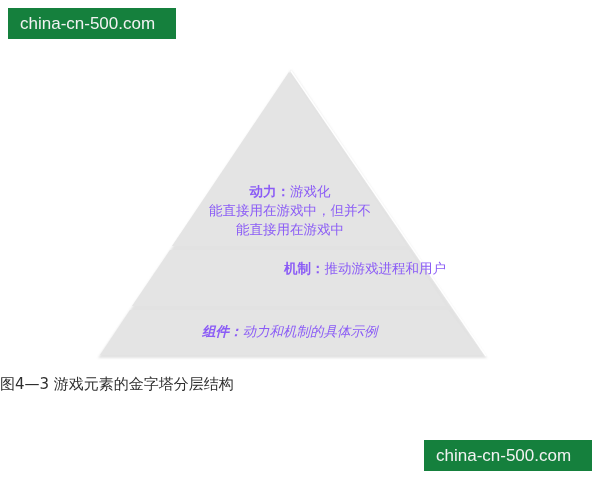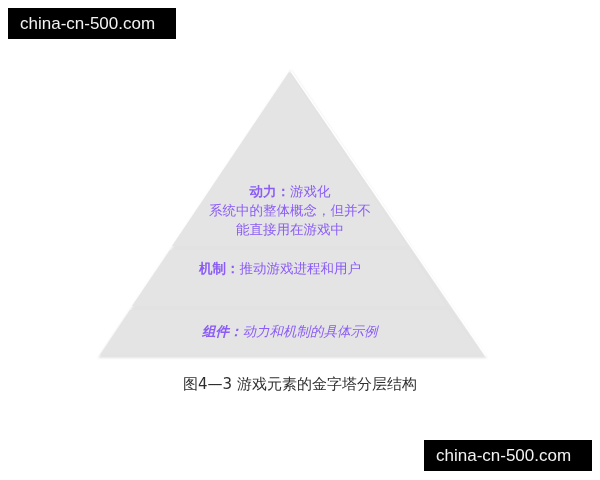--- a/index.html
+++ b/index.html
@@ -1,27 +1,27 @@
 <!DOCTYPE html>
 <html><head>
 <meta charset="utf-8">
 <style>
   html, body { margin:0; padding:0; }
   body { width:600px; height:480px; background:#ffffff; position:relative; overflow:hidden;
          font-family:"DejaVu Sans", sans-serif; }
-  .watermark { position:absolute; background:#000000; color:#f2f2f2;
+  .watermark { position:absolute; background:#15803d; color:#f2f2f2;
                font-family:"Liberation Sans", sans-serif; font-size:17px; line-height:31px;
                padding:0 12px; height:31px; }
   .wm-top { left:8px; top:8px; width:144px; }
   .wm-bottom { left:424px; top:440px; width:144px; }
   svg.pyr { position:absolute; left:0; top:0; }
   .tier-text { position:absolute; text-align:center; color:#8b5cf6; font-size:13.5px; line-height:19px;
                font-family:"DejaVu Serif", serif; }
   .tier-text b { font-family:"DejaVu Sans", sans-serif; font-weight:bold; }
-  .caption { position:absolute; left:0; width:600px; top:375px; text-align:center;
+  .caption { position:absolute; left:0; width:600px; top:375px; 
              font-size:15px; color:#2e2e2e; font-family:"DejaVu Sans", sans-serif; }
 </style>
 </head>
 <body>
 
 <div class="watermark wm-top">china-cn-500.com</div>
 
 <svg class="pyr" width="600" height="480">
   <defs>
     <filter id="sh" x="-10%" y="-10%" width="120%" height="120%">
@@ -35,25 +35,25 @@
 
   <polygon points="170,250 409,250 446,306 132,306" fill="#e4e4e4"></polygon>
 
   <polygon points="130,310 448,310 483,355 100,355" fill="#e4e4e4"></polygon>
 
   <line x1="291" y1="71" x2="486" y2="356" stroke="#ffffff" stroke-width="1.5"></line>
 </svg>
 
 <div class="tier-text" style="left:190px; top:182px; width:200px;">
   <div><b>动力：</b><span>游戏化</span></div>
-  <div>系统中的整体概念，但并不</div>
+  <div>能直接用在游戏中，但并不</div>
   <div>能直接用在游戏中</div>
 </div>
 
-<div class="tier-text" style="left:183px; top:259px; width:240px; text-align:left;">
+<div class="tier-text" style="left:206px; top:259px; width:240px; text-align:right;">
   <div style="padding-left:16px;"><b>机制：</b><span>推动游戏进程和用户</span></div>
 </div>
 
 <div class="tier-text" style="left:190px; top:322px; width:240px; text-align:left;font-style:italic;">
   <div style="padding-left:12px;"><b>组件：</b><span>动力和机制的具体示例</span></div>
 </div>
 
 <div class="caption">图4—3 游戏元素的金字塔分层结构</div>
 
 <div class="watermark wm-bottom">china-cn-500.com</div>

